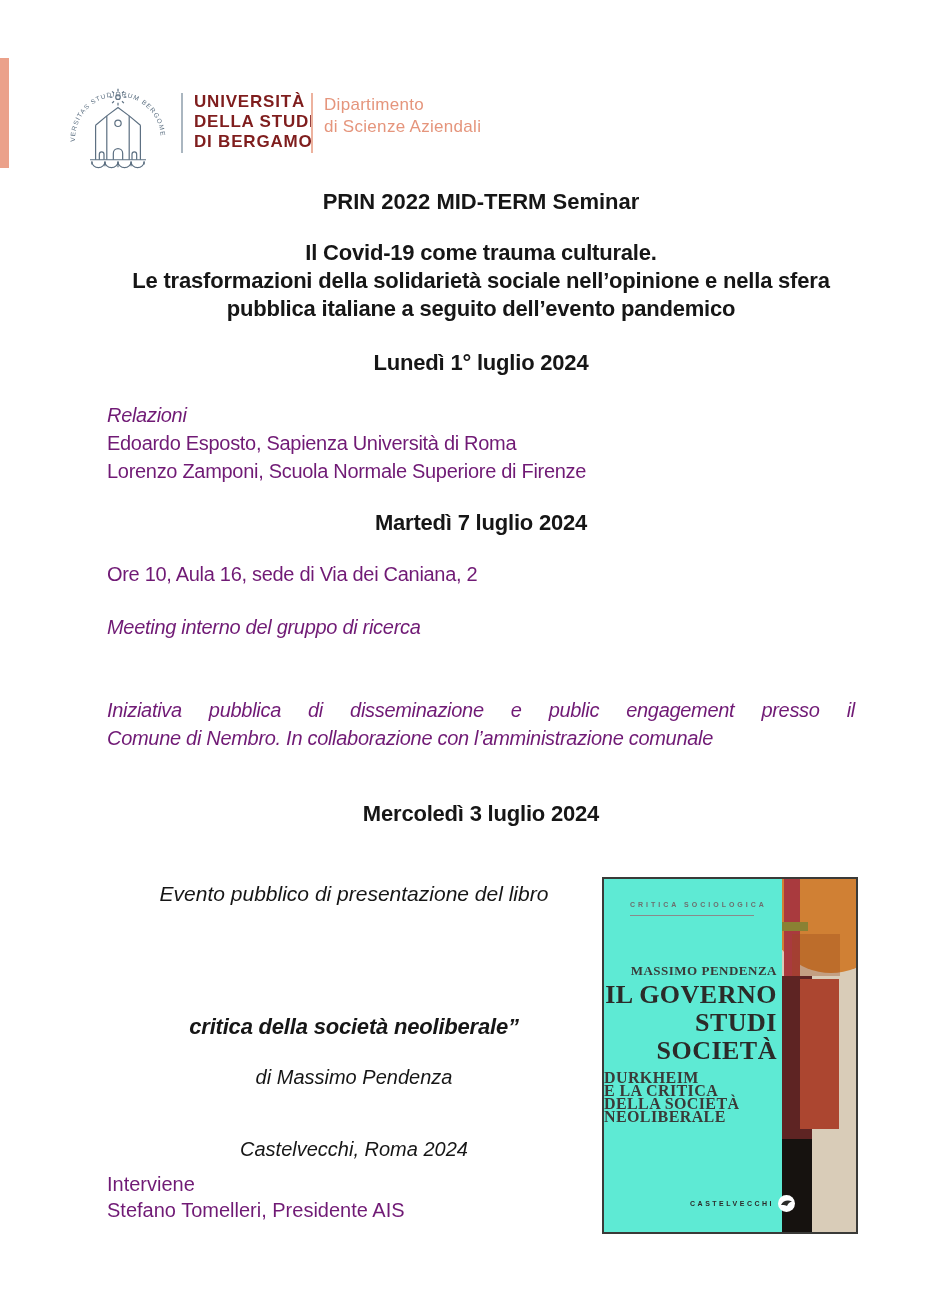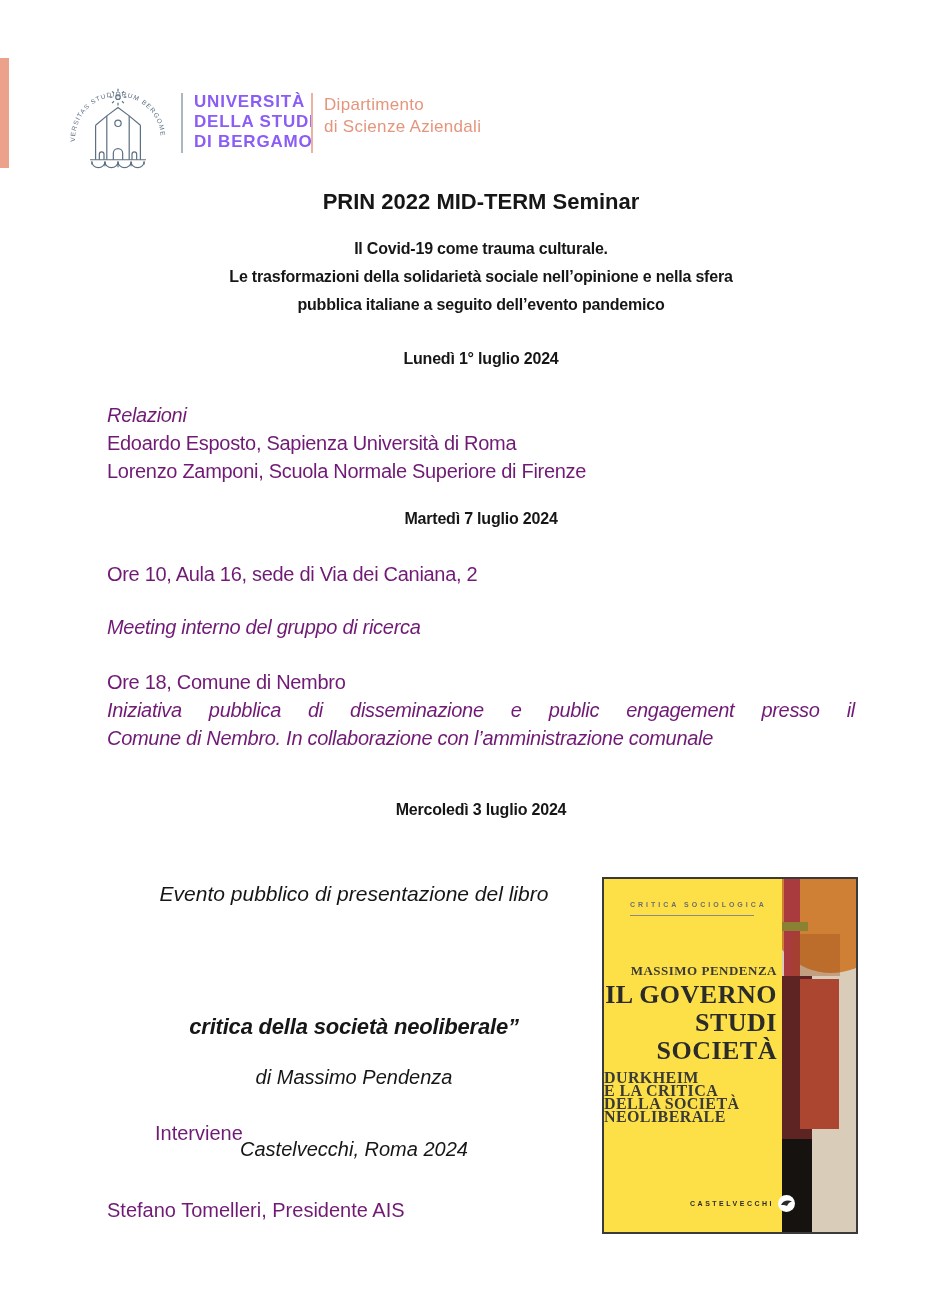--- a/index.html
+++ b/index.html
@@ -16,31 +16,31 @@
     position:absolute;left:0;top:58px;width:9px;height:110px;
     background:#EBA18A;
   }
   .seal{position:absolute;left:58px;top:72px;width:120px;height:112px;}
   .vdivider{position:absolute;width:2px;}
   .div-gray{left:181px;top:93px;height:60px;background:#aab6c0;}
   .div-salmon{left:311px;top:93px;height:60px;background:#EDB29E;}
   .uni-name{
     position:absolute;left:194px;top:92px;
     font-size:17px;font-weight:bold;line-height:20px;
-    color:#8b5cf6;letter-spacing:0.8px;
+    color:#7f1d1d;letter-spacing:0.8px;
   }
   .dept-name{
     position:absolute;left:324px;top:94px;
     font-size:17px;line-height:22px;
     color:#E5957C;letter-spacing:0.3px;
   }
   
   .center-line{
     position:absolute;left:107px;width:748px;text-align:center;
-    font-size:16px;font-weight:bold;letter-spacing:-0.2px;color:#161616;
+    font-size:22px;font-weight:bold;letter-spacing:-0.2px;color:#161616;
   }
   .body-line{
     position:absolute;left:107px;width:748px;
     font-size:20px;letter-spacing:-0.3px;color:#701a75;
   }
   .it{font-style:italic;}
   .just-last{text-align:justify;text-align-last:justify;}
   .wed-center{
     position:absolute;left:107px;width:494px;text-align:center;
     font-size:21px;color:#161616;
@@ -48,21 +48,21 @@
   .book-quote{font-size:22px;font-weight:bold;font-style:italic;letter-spacing:-0.2px;}
   .cursor-mark{
     display:inline-block;width:0;height:24px;
     border-left:2px solid #161616;
     transform:skewX(-12deg) translateY(4px);
     margin-left:7px;
   }
   
   .cover{
     position:absolute;left:602px;top:877px;width:256px;height:357px;
-    background:#fde047;border:2px solid #3a3a38;box-sizing:border-box;
+    background:#5eead4;border:2px solid #3a3a38;box-sizing:border-box;
   }
   .cover-series{
     position:absolute;left:26px;top:22px;width:126px;
     font-size:7px;font-weight:bold;letter-spacing:3px;color:#6d6d6d;
     white-space:nowrap;
   }
   .cover-series-rule{
     position:absolute;left:26px;top:36px;width:124px;height:1px;background:#8a8a8a;
   }
   .cover-author{
@@ -158,34 +158,33 @@
   <div class="center-line" style="top:296px">pubblica italiane a seguito dell’evento pandemico</div>
 
   <div class="center-line" style="top:350px">Lunedì 1° luglio 2024</div>
   <div class="body-line it" style="top:404px">Relazioni</div>
   <div class="body-line" style="top:432px">Edoardo Esposto, Sapienza Università di Roma</div>
   <div class="body-line" style="top:460px">Lorenzo Zamponi, Scuola Normale Superiore di Firenze</div>
 
   <div class="center-line" style="top:510px">Martedì 7 luglio 2024</div>
   <div class="body-line" style="top:563px">Ore 10, Aula 16, sede di Via dei Caniana, 2</div>
   <div class="body-line it" style="top:616px">Meeting interno del gruppo di ricerca</div>
-  <div class="body-line" style="top:671px">Ore 18, Comune di Nembro</div>
   <div class="body-line it just-last" style="top:699px">Iniziativa pubblica di disseminazione e public engagement presso il</div>
   <div class="body-line it" style="top:727px">Comune di Nembro. In collaborazione con l’amministrazione comunale</div>
 
   <div class="center-line" style="top:801px">Mercoledì 3 luglio 2024</div>
 
   <div class="wed-center it" style="top:882px">Evento pubblico di presentazione del libro</div>
 
   <div class="wed-center book-quote" style="top:1014px">critica della società neoliberale”</div>
 
   <div class="wed-center it" style="top:1066px;font-size:20px;">di Massimo Pendenza</div>
   <div class="wed-center it" style="top:1094px;font-size:20px;margin-top:44px;">Castelvecchi, Roma 2024</div>
 
-  <div class="body-line" style="top:1122px;letter-spacing:0;margin-left:48px;">Interviene</div>
+  <div class="body-line" style="top:1173px;letter-spacing:0;">Interviene</div>
   <div class="body-line" style="top:1199px;letter-spacing:0;">Stefano Tomelleri, Presidente AIS</div>
 
   <div class="cover">
     <div class="art">
       <div class="art-circle"></div>
       <div class="art-crimson"></div>
       <div class="art-olive"></div>
       <div class="art-orange-block"></div>
       <div class="art-maroon"></div>
       <div class="art-brick"></div>

